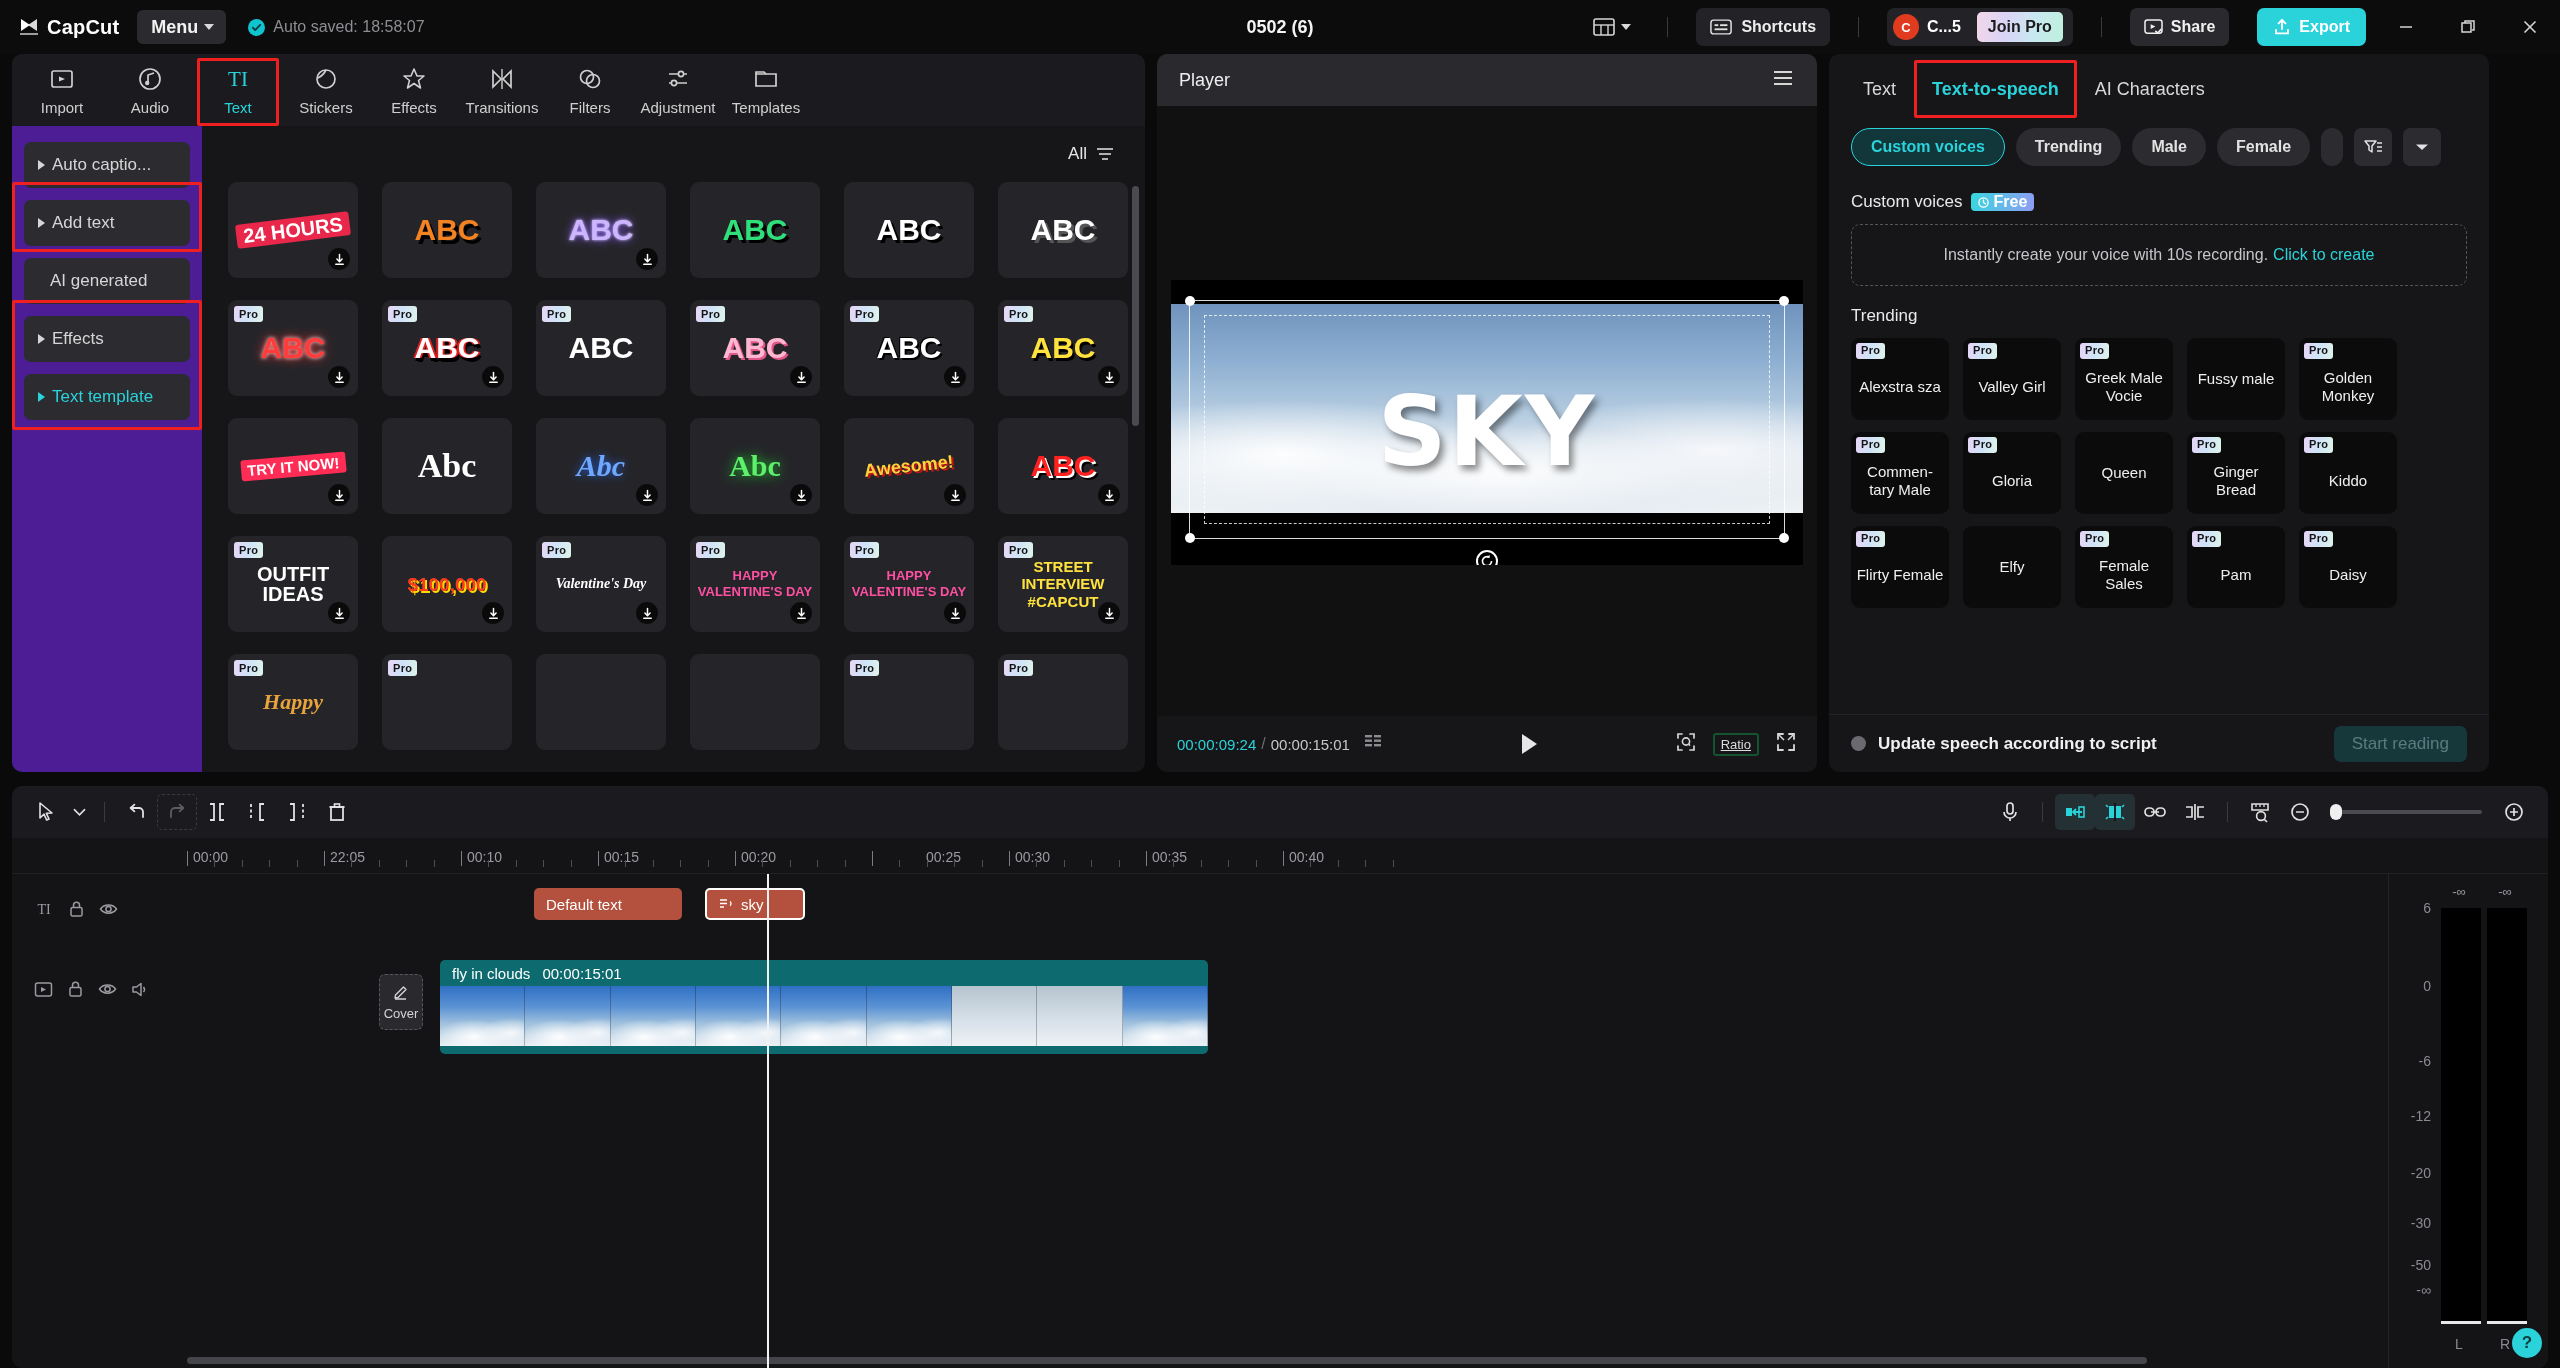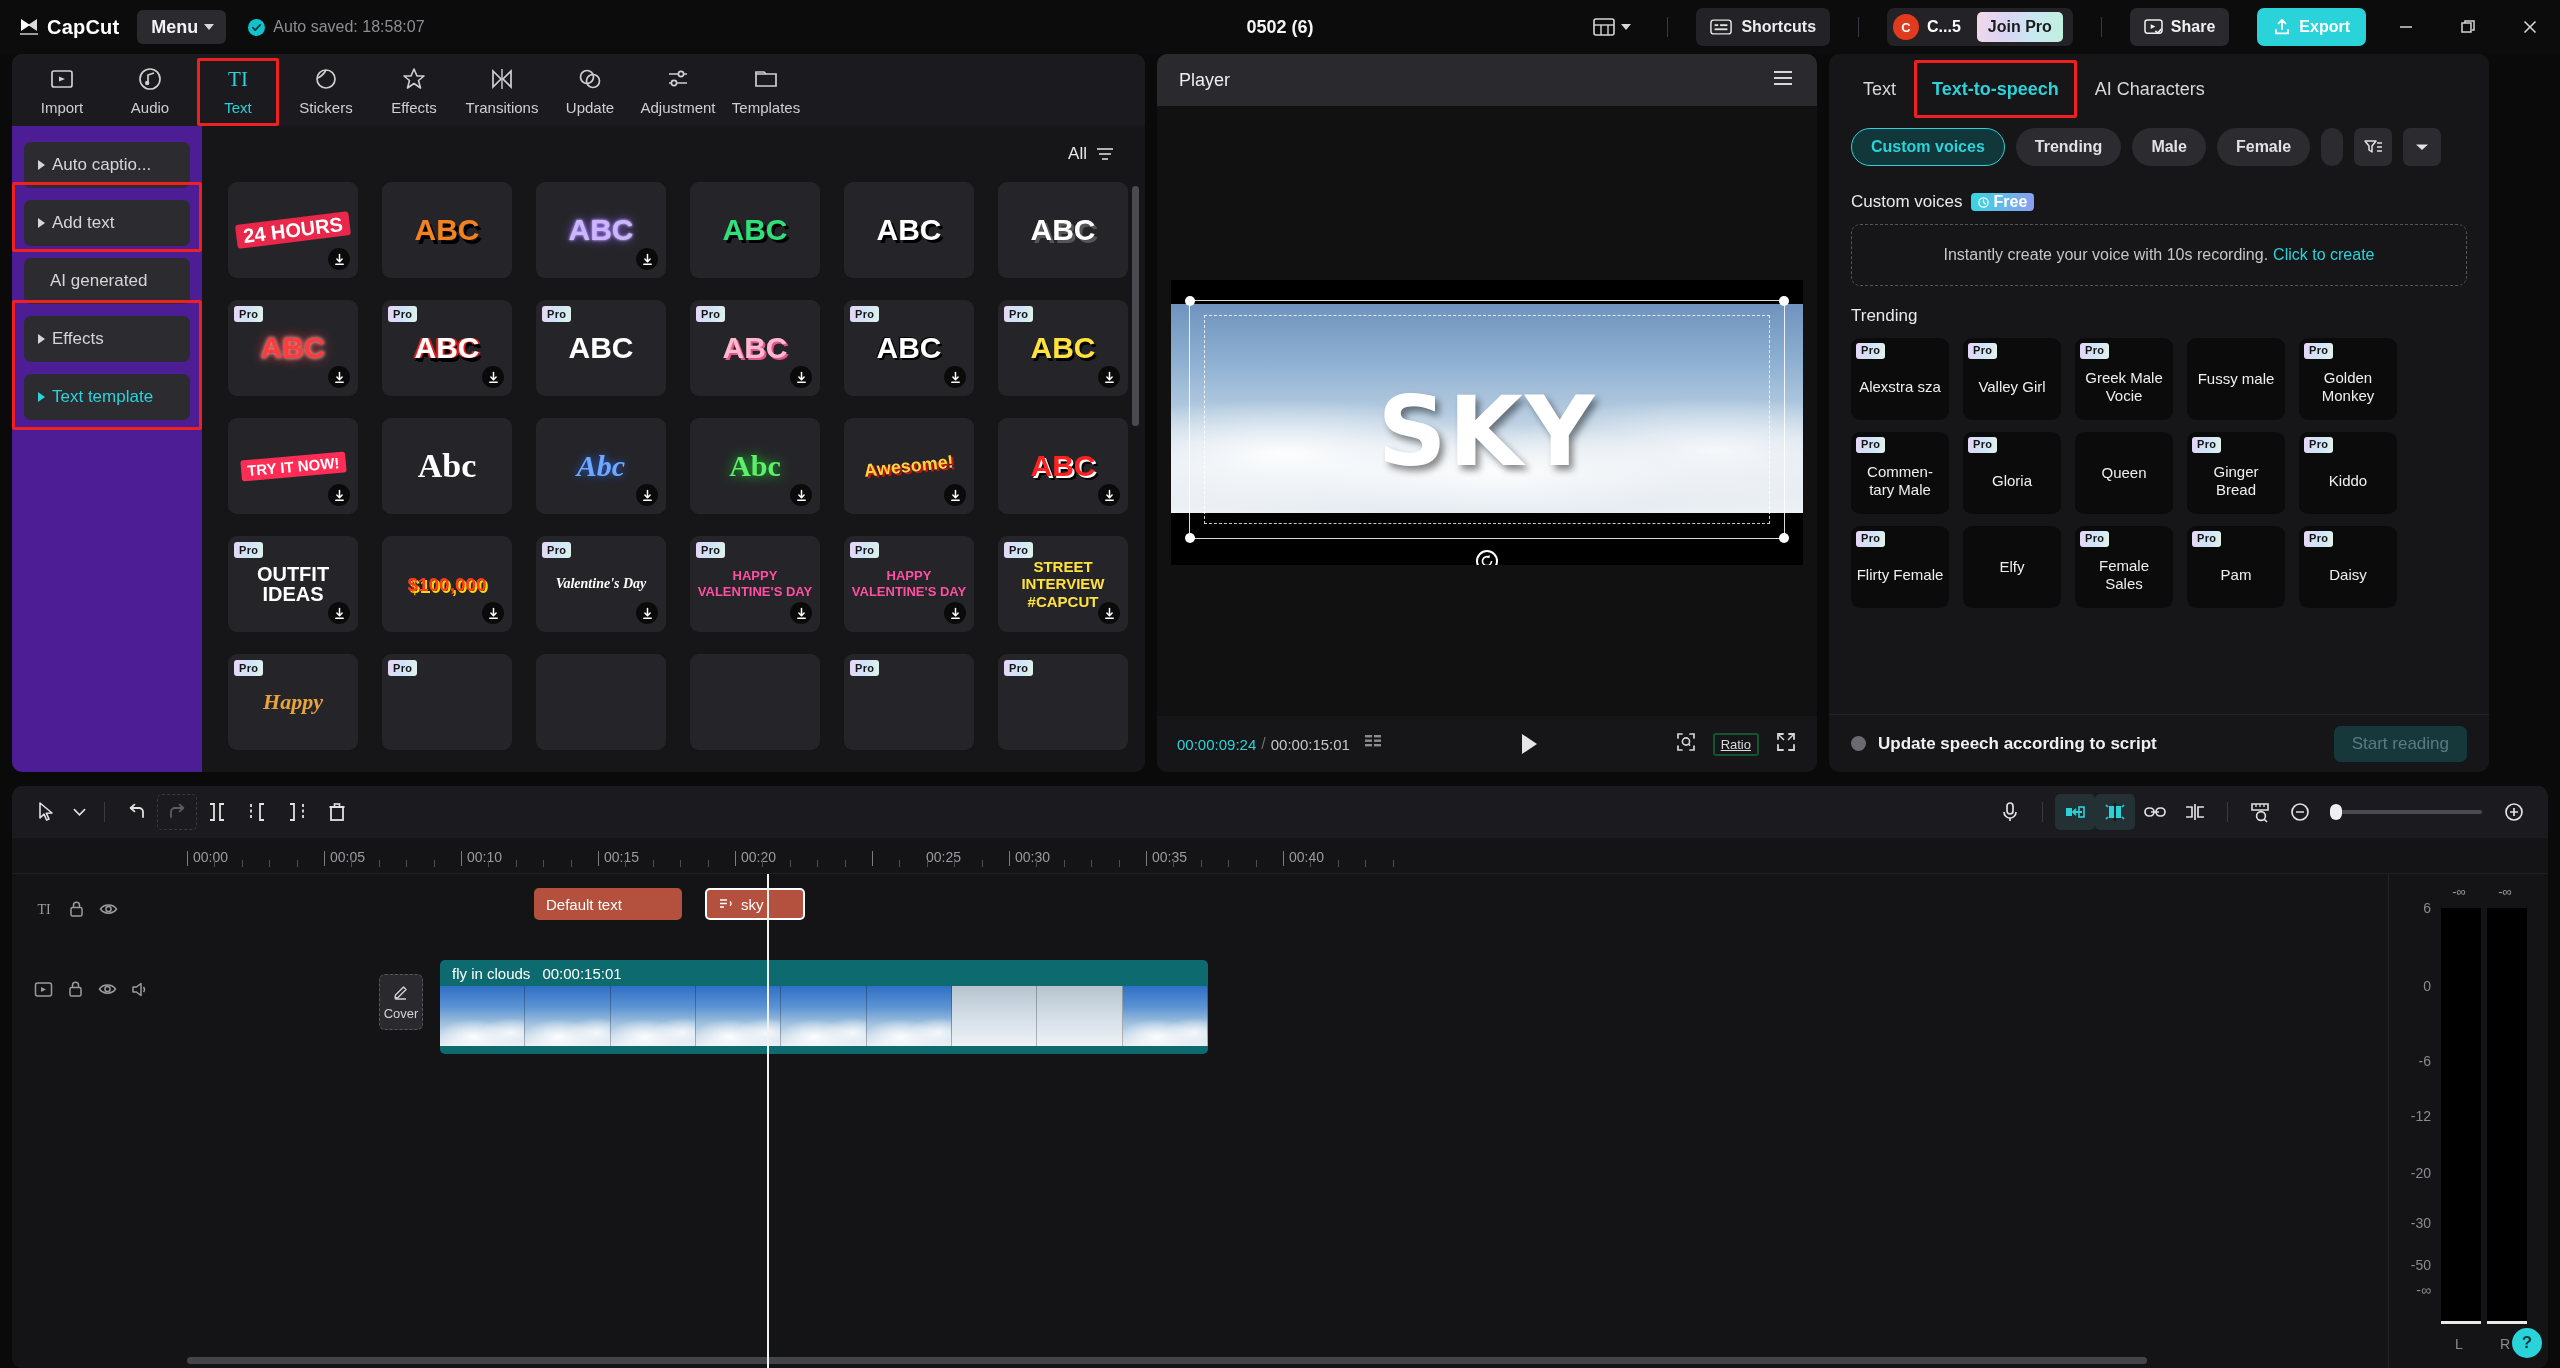--- a/index.html
+++ b/index.html
@@ -362,21 +362,21 @@
           </span>
           <span>Transitions</span>
         </div>
         <div class="nav-tab">
           <span class="ico">
             <svg width="26" height="26" viewBox="0 0 26 26">
                 <circle cx="10" cy="11" r="6.5" stroke="#cfcfcf" stroke-width="1.7" fill="none"></circle>
                 <circle cx="16" cy="15" r="6.5" stroke="#cfcfcf" stroke-width="1.7" fill="none"></circle>
               </svg>
           </span>
-          <span>Update</span>
+          <span>Filters</span>
         </div>
         <div class="nav-tab">
           <span class="ico">
             <svg width="26" height="26" viewBox="0 0 26 26">
                 <line x1="4" y1="8" x2="22" y2="8" stroke="#cfcfcf" stroke-width="1.7"></line>
                 <circle cx="16" cy="8" r="2.6" fill="#161619" stroke="#cfcfcf" stroke-width="1.7"></circle>
                 <line x1="4" y1="17" x2="22" y2="17" stroke="#cfcfcf" stroke-width="1.7"></line>
                 <circle cx="9" cy="17" r="2.6" fill="#161619" stroke="#cfcfcf" stroke-width="1.7"></circle>
               </svg>
           </span>
@@ -1004,21 +1004,21 @@
     </div>
 
     <div class="tl-ruler" id="tl-ruler">
         <span class="tick maj" style="left: 175px;"></span>
         <span class="tl-lbl" style="left: 181px;">00:00</span>
         <span class="tick" style="left: 202.4px;"></span>
         <span class="tick" style="left: 229.8px;"></span>
         <span class="tick" style="left: 257.2px;"></span>
         <span class="tick" style="left: 284.6px;"></span>
         <span class="tick maj" style="left: 312px;"></span>
-        <span class="tl-lbl" style="left: 318px;">00:05</span>
+        <span class="tl-lbl" style="left: 318px;">22:05</span>
         <span class="tick" style="left: 339.4px;"></span>
         <span class="tick" style="left: 366.8px;"></span>
         <span class="tick" style="left: 394.2px;"></span>
         <span class="tick" style="left: 421.6px;"></span>
         <span class="tick maj" style="left: 449px;"></span>
         <span class="tl-lbl" style="left: 455px;">00:10</span>
         <span class="tick" style="left: 476.4px;"></span>
         <span class="tick" style="left: 503.8px;"></span>
         <span class="tick" style="left: 531.2px;"></span>
         <span class="tick" style="left: 558.6px;"></span>

